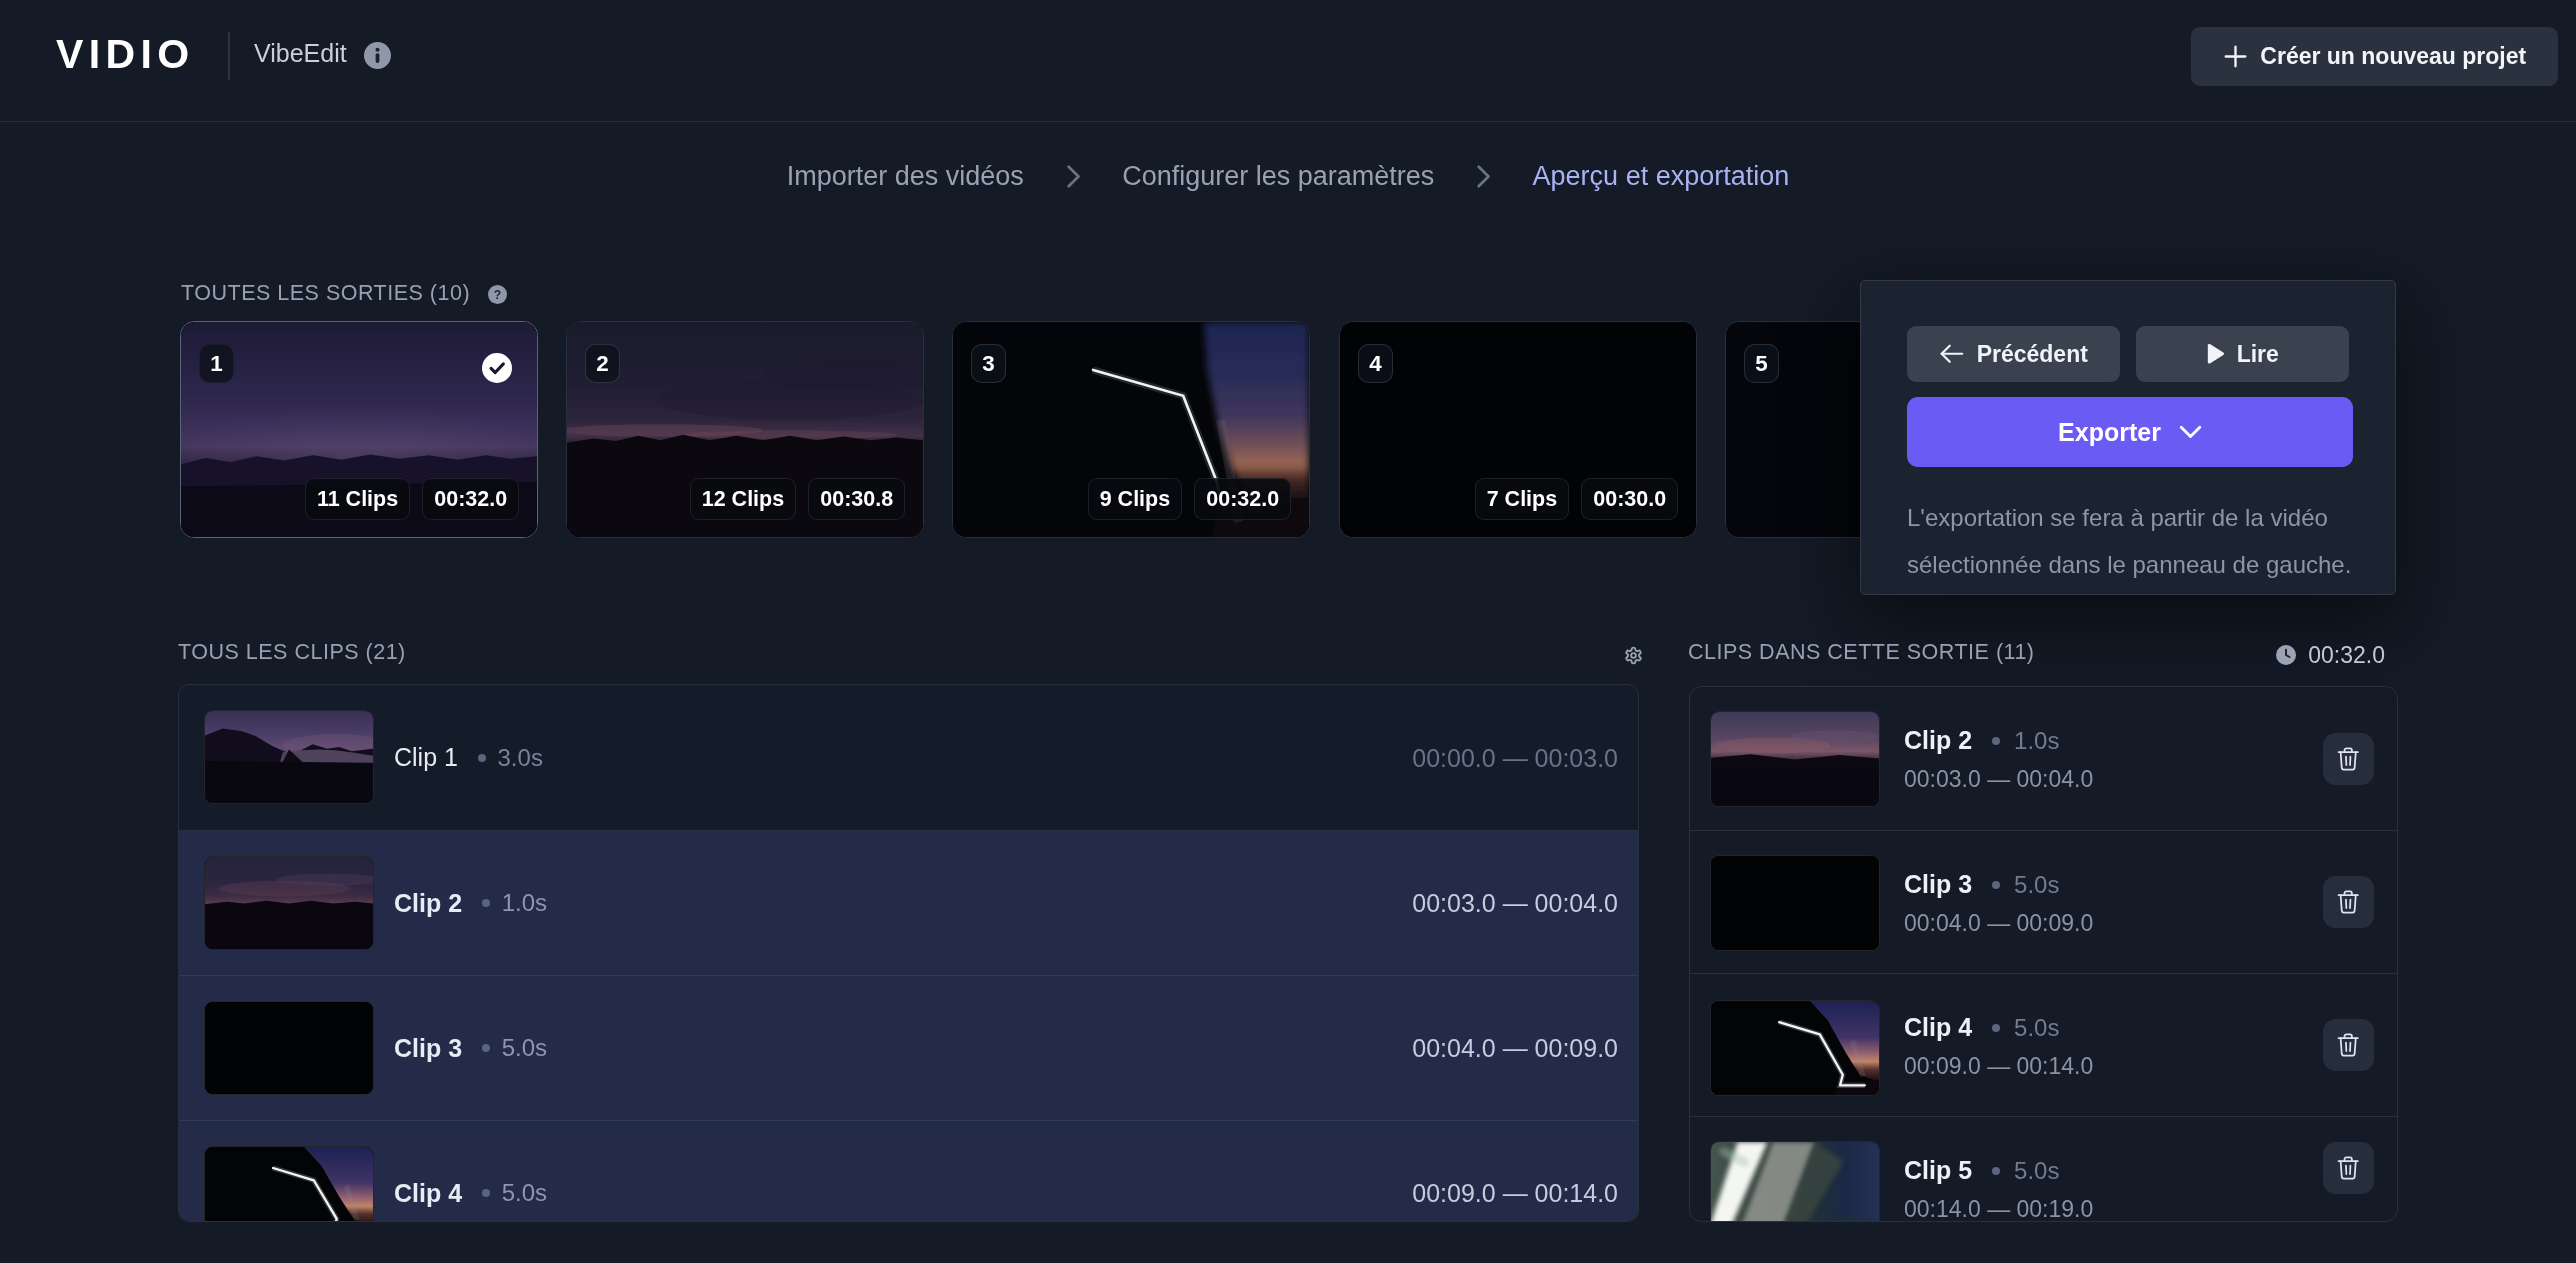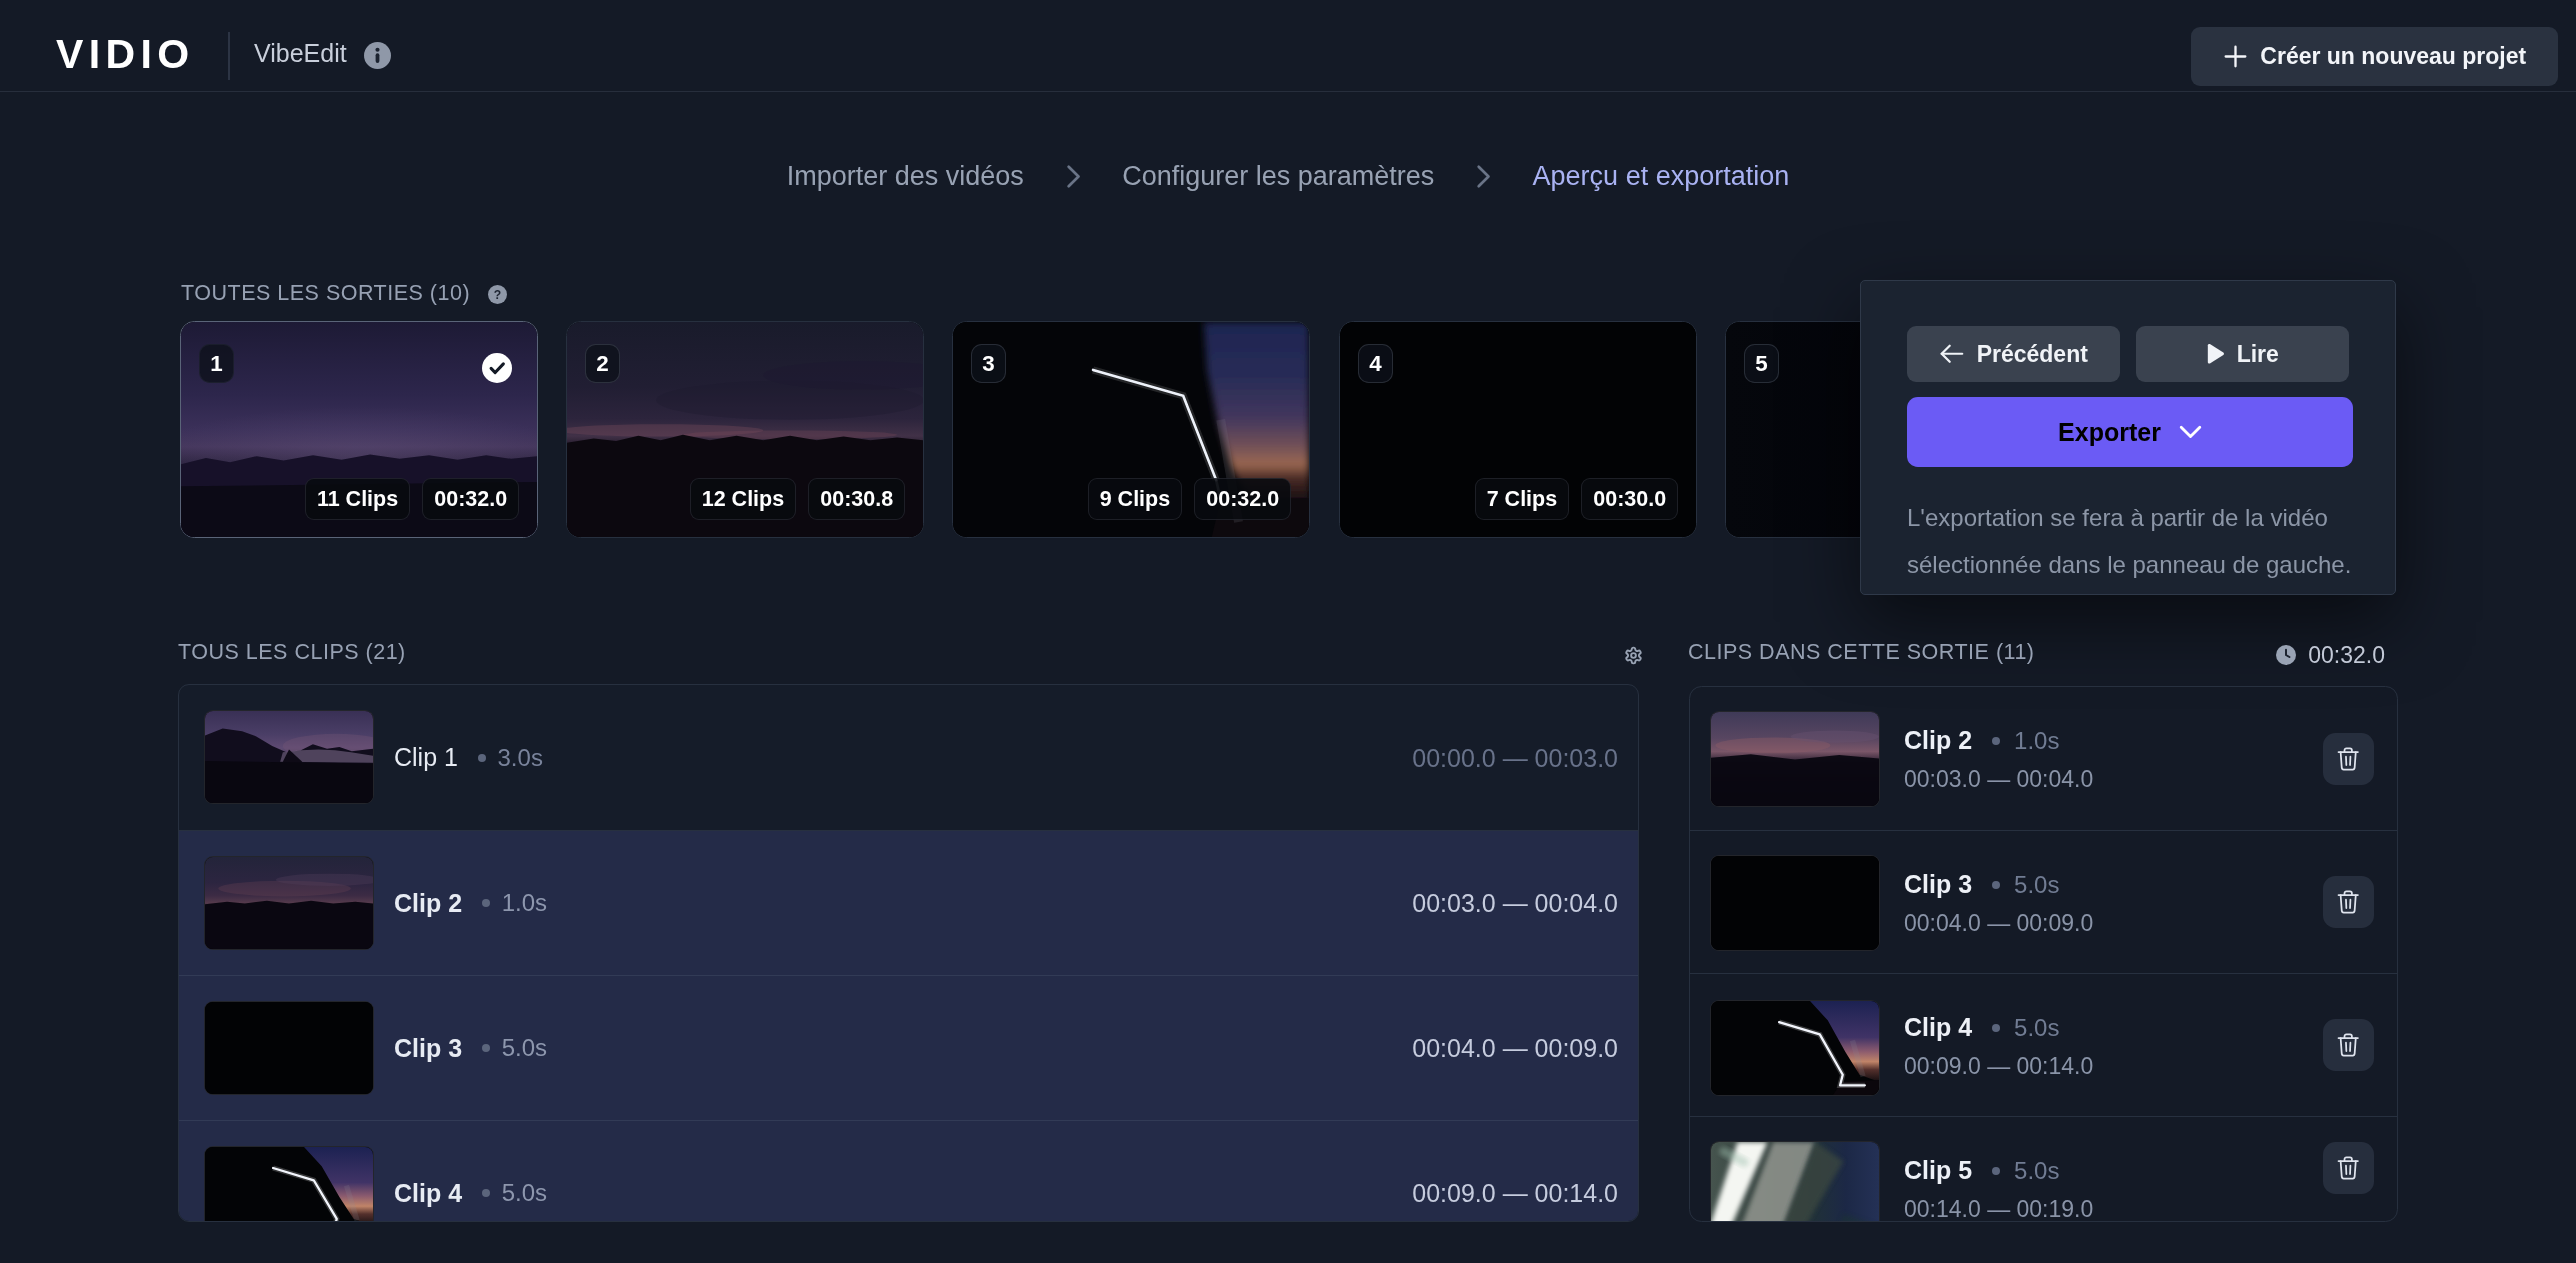--- a/index.html
+++ b/index.html
@@ -28,21 +28,21 @@
 .hl{background:#242b48}
 .hl .ltime{color:#c6ccde}
 .rrow{position:relative;height:143px}
 .rrow .thumb{position:absolute;left:20px;top:24px;width:170px;height:96px;border-radius:9px;overflow:hidden;background:#000;border:0.9px solid rgba(160,170,195,.22)}
 .rrow .thumb svg{width:100%;height:100%;display:block}
 .rname{font-size:25px;font-weight:700;color:#edf0f6}
 .rtime{font-size:23px;color:#8a94a8}
 .tbtn{position:absolute;right:23px;top:50%;transform:translateY(-50%);width:51px;height:52px;border-radius:12.5px;background:#262e3d;display:flex;align-items:center;justify-content:center}
 </style></head><body>
 
-<div class="abs" style="left:0;top:0;width:2576px;height:92px;border-bottom:1.8px solid #272e3c">
+<div class="abs" style="left:0;top:0;width:2576px;height:122px;border-bottom:1.8px solid #272e3c">
   <div class="abs" style="left:56px;top:30.5px;font-size:41px;font-weight:800;letter-spacing:5.4px;color:#fff">VIDIO</div>
   <div class="abs" style="left:228px;top:32px;width:1.8px;height:48px;background:#2c3444"></div>
   <div class="abs" style="left:254px;top:39px;font-size:25px;font-weight:500;color:#c9cfdb">VibeEdit</div>
   <svg class="abs" style="left:364px;top:42px" width="27" height="27" viewBox="0 0 30 30">
       <circle cx="15" cy="15" r="15" fill="#8f98a8"></circle>
       <circle cx="15" cy="8.6" r="2.3" fill="#1c2330"></circle>
       <rect x="12.9" y="12.6" width="4.2" height="10.6" rx="2.1" fill="#1c2330"></rect>
     </svg>
   <div class="hbtn abs" style="left:2191px;top:27px;width:367px">
     <svg width="25" height="25" viewBox="0 0 28 28" fill="none" stroke="#f3f5f9" stroke-width="2.6" stroke-linecap="round">
@@ -197,21 +197,21 @@
       </svg>
     <span>Précédent</span>
   </div>
   <div class="pbtn abs" style="left:275px;top:45px;width:213px">
     <svg width="18" height="21.5" viewBox="0 0 20 24">
         <path d="M2 2.5v19c0 1.2 1.3 1.9 2.3 1.3l15-9.5c.9-.6.9-2 0-2.6l-15-9.5C3.3.6 2 1.3 2 2.5Z" fill="#f0f3f7"></path>
       </svg>
     <span>Lire</span>
   </div>
   <div class="abs flex" style="left:46px;top:116px;width:446px;height:70px;background:#6b5bf5;border-radius:10.8px;justify-content:center;gap:18px">
-    <span style="font-size:25px;font-weight:700;color:#000000">Exporter</span>
+    <span style="font-size:25px;font-weight:700;color:#ffffff">Exporter</span>
     <svg width="23" height="14.3" viewBox="0 0 26 16" fill="none" stroke="#fff" stroke-width="3.2" stroke-linecap="round" stroke-linejoin="round">
         <path d="M2.5 2.5 13 13 23.5 2.5"></path>
       </svg>
   </div>
   <div class="abs" style="left:46px;top:213px;font-size:24px;line-height:47px;color:#8c96a7;white-space:nowrap">L'exportation se fera à partir de la vidéo<br>sélectionnée dans le panneau de gauche.</div>
 </div>
 
 <div class="abs seclab" style="left:178px;top:640px">TOUS LES CLIPS (21)</div>
 <svg class="abs" style="left:1624px;top:646px" width="19" height="19" viewBox="0 0 24 24" fill="none" stroke="#98a2b3" stroke-width="2.4">
     <path d="M12.22 2h-.44a2 2 0 0 0-2 2v.18a2 2 0 0 1-1 1.73l-.43.25a2 2 0 0 1-2 0l-.15-.08a2 2 0 0 0-2.73.73l-.22.38a2 2 0 0 0 .73 2.73l.15.1a2 2 0 0 1 1 1.72v.51a2 2 0 0 1-1 1.74l-.15.09a2 2 0 0 0-.73 2.73l.22.38a2 2 0 0 0 2.73.73l.15-.08a2 2 0 0 1 2 0l.43.25a2 2 0 0 1 1 1.73V20a2 2 0 0 0 2 2h.44a2 2 0 0 0 2-2v-.18a2 2 0 0 1 1-1.73l.43-.25a2 2 0 0 1 2 0l.15.08a2 2 0 0 0 2.73-.73l.22-.39a2 2 0 0 0-.73-2.73l-.15-.08a2 2 0 0 1-1-1.74v-.5a2 2 0 0 1 1-1.74l.15-.09a2 2 0 0 0 .73-2.73l-.22-.38a2 2 0 0 0-2.73-.73l-.15.08a2 2 0 0 1-2 0l-.43-.25a2 2 0 0 1-1-1.73V4a2 2 0 0 0-2-2z"></path>

